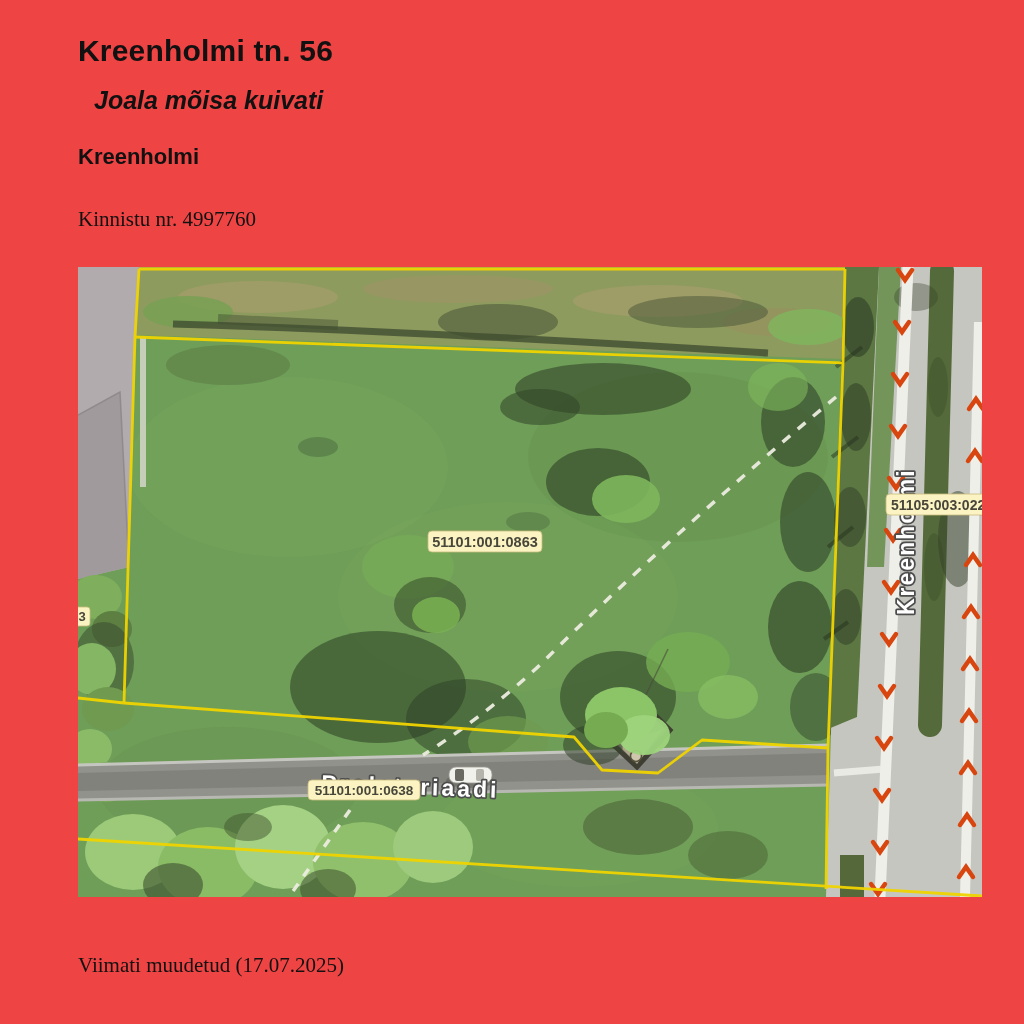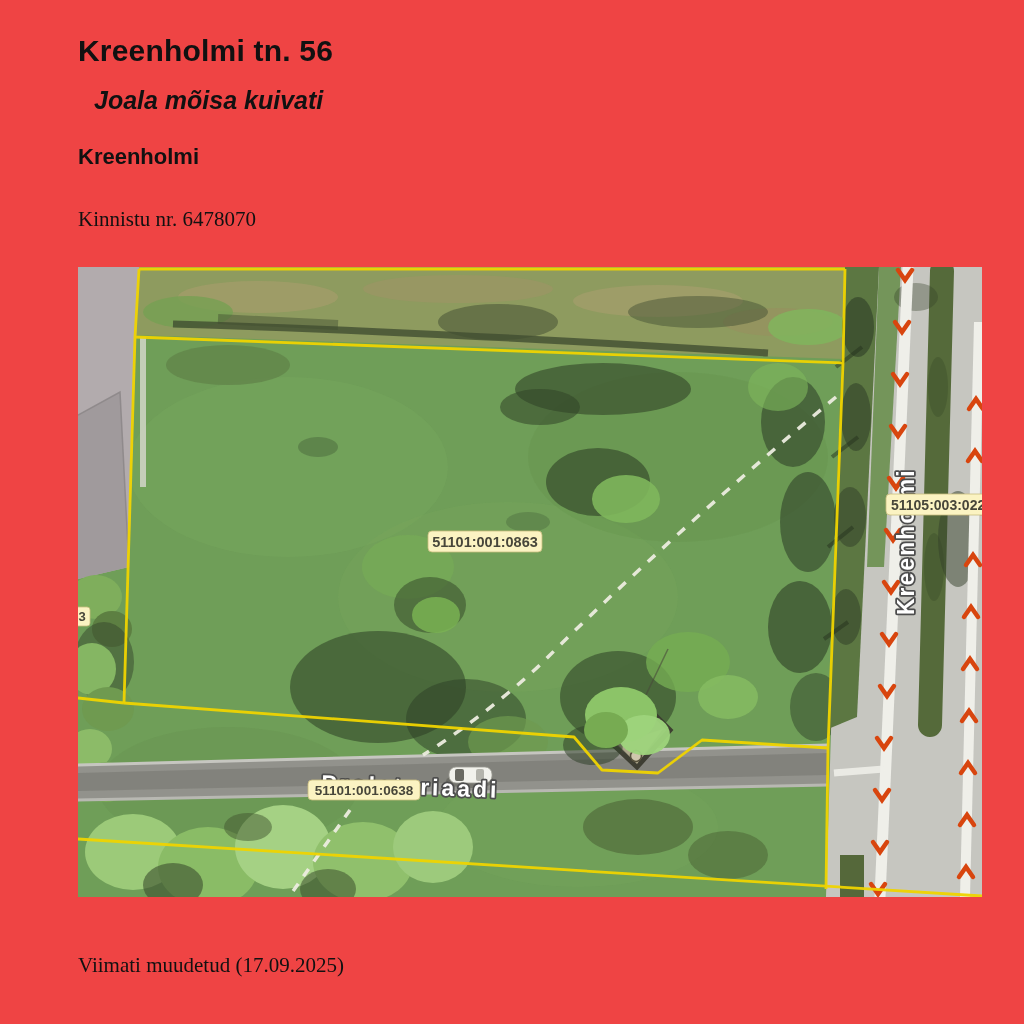--- a/index.html
+++ b/index.html
@@ -17,22 +17,22 @@
           stroke-linejoin:round;font-weight:bold;font-family:"Liberation Sans",sans-serif;}
   .cadlab{font-weight:bold;font-family:"Liberation Sans",sans-serif;}
 </style>
 </head>
 <body>
 
 <div id="page">
   <div class="abs" id="doc-title">Kreenholmi tn. 56</div>
   <div class="abs" id="doc-subtitle">Joala mõisa kuivati</div>
   <div class="abs" id="doc-section">Kreenholmi</div>
-  <div class="abs" id="doc-registry">Kinnistu nr. 6478070</div>
-  <div class="abs" id="doc-footer">Viimati muudetud (17.09.2025)</div>
+  <div class="abs" id="doc-registry">Kinnistu nr. 4997760</div>
+  <div class="abs" id="doc-footer">Viimati muudetud (17.07.2025)</div>
 
   <div class="abs" id="map-wrap">
     <svg width="904" height="630" viewBox="0 0 904 630">
       <defs>
         <path id="chevD" d="M-7,-5 L0,5 L7,-5" fill="none" stroke-width="4.5" stroke-linecap="round"></path>
         <path id="chevU" d="M-7,5 L0,-5 L7,5" fill="none" stroke-width="4.5" stroke-linecap="round"></path>
       </defs>
 
       <rect x="0" y="0" width="904" height="630" fill="#6f9e58"></rect>
 

